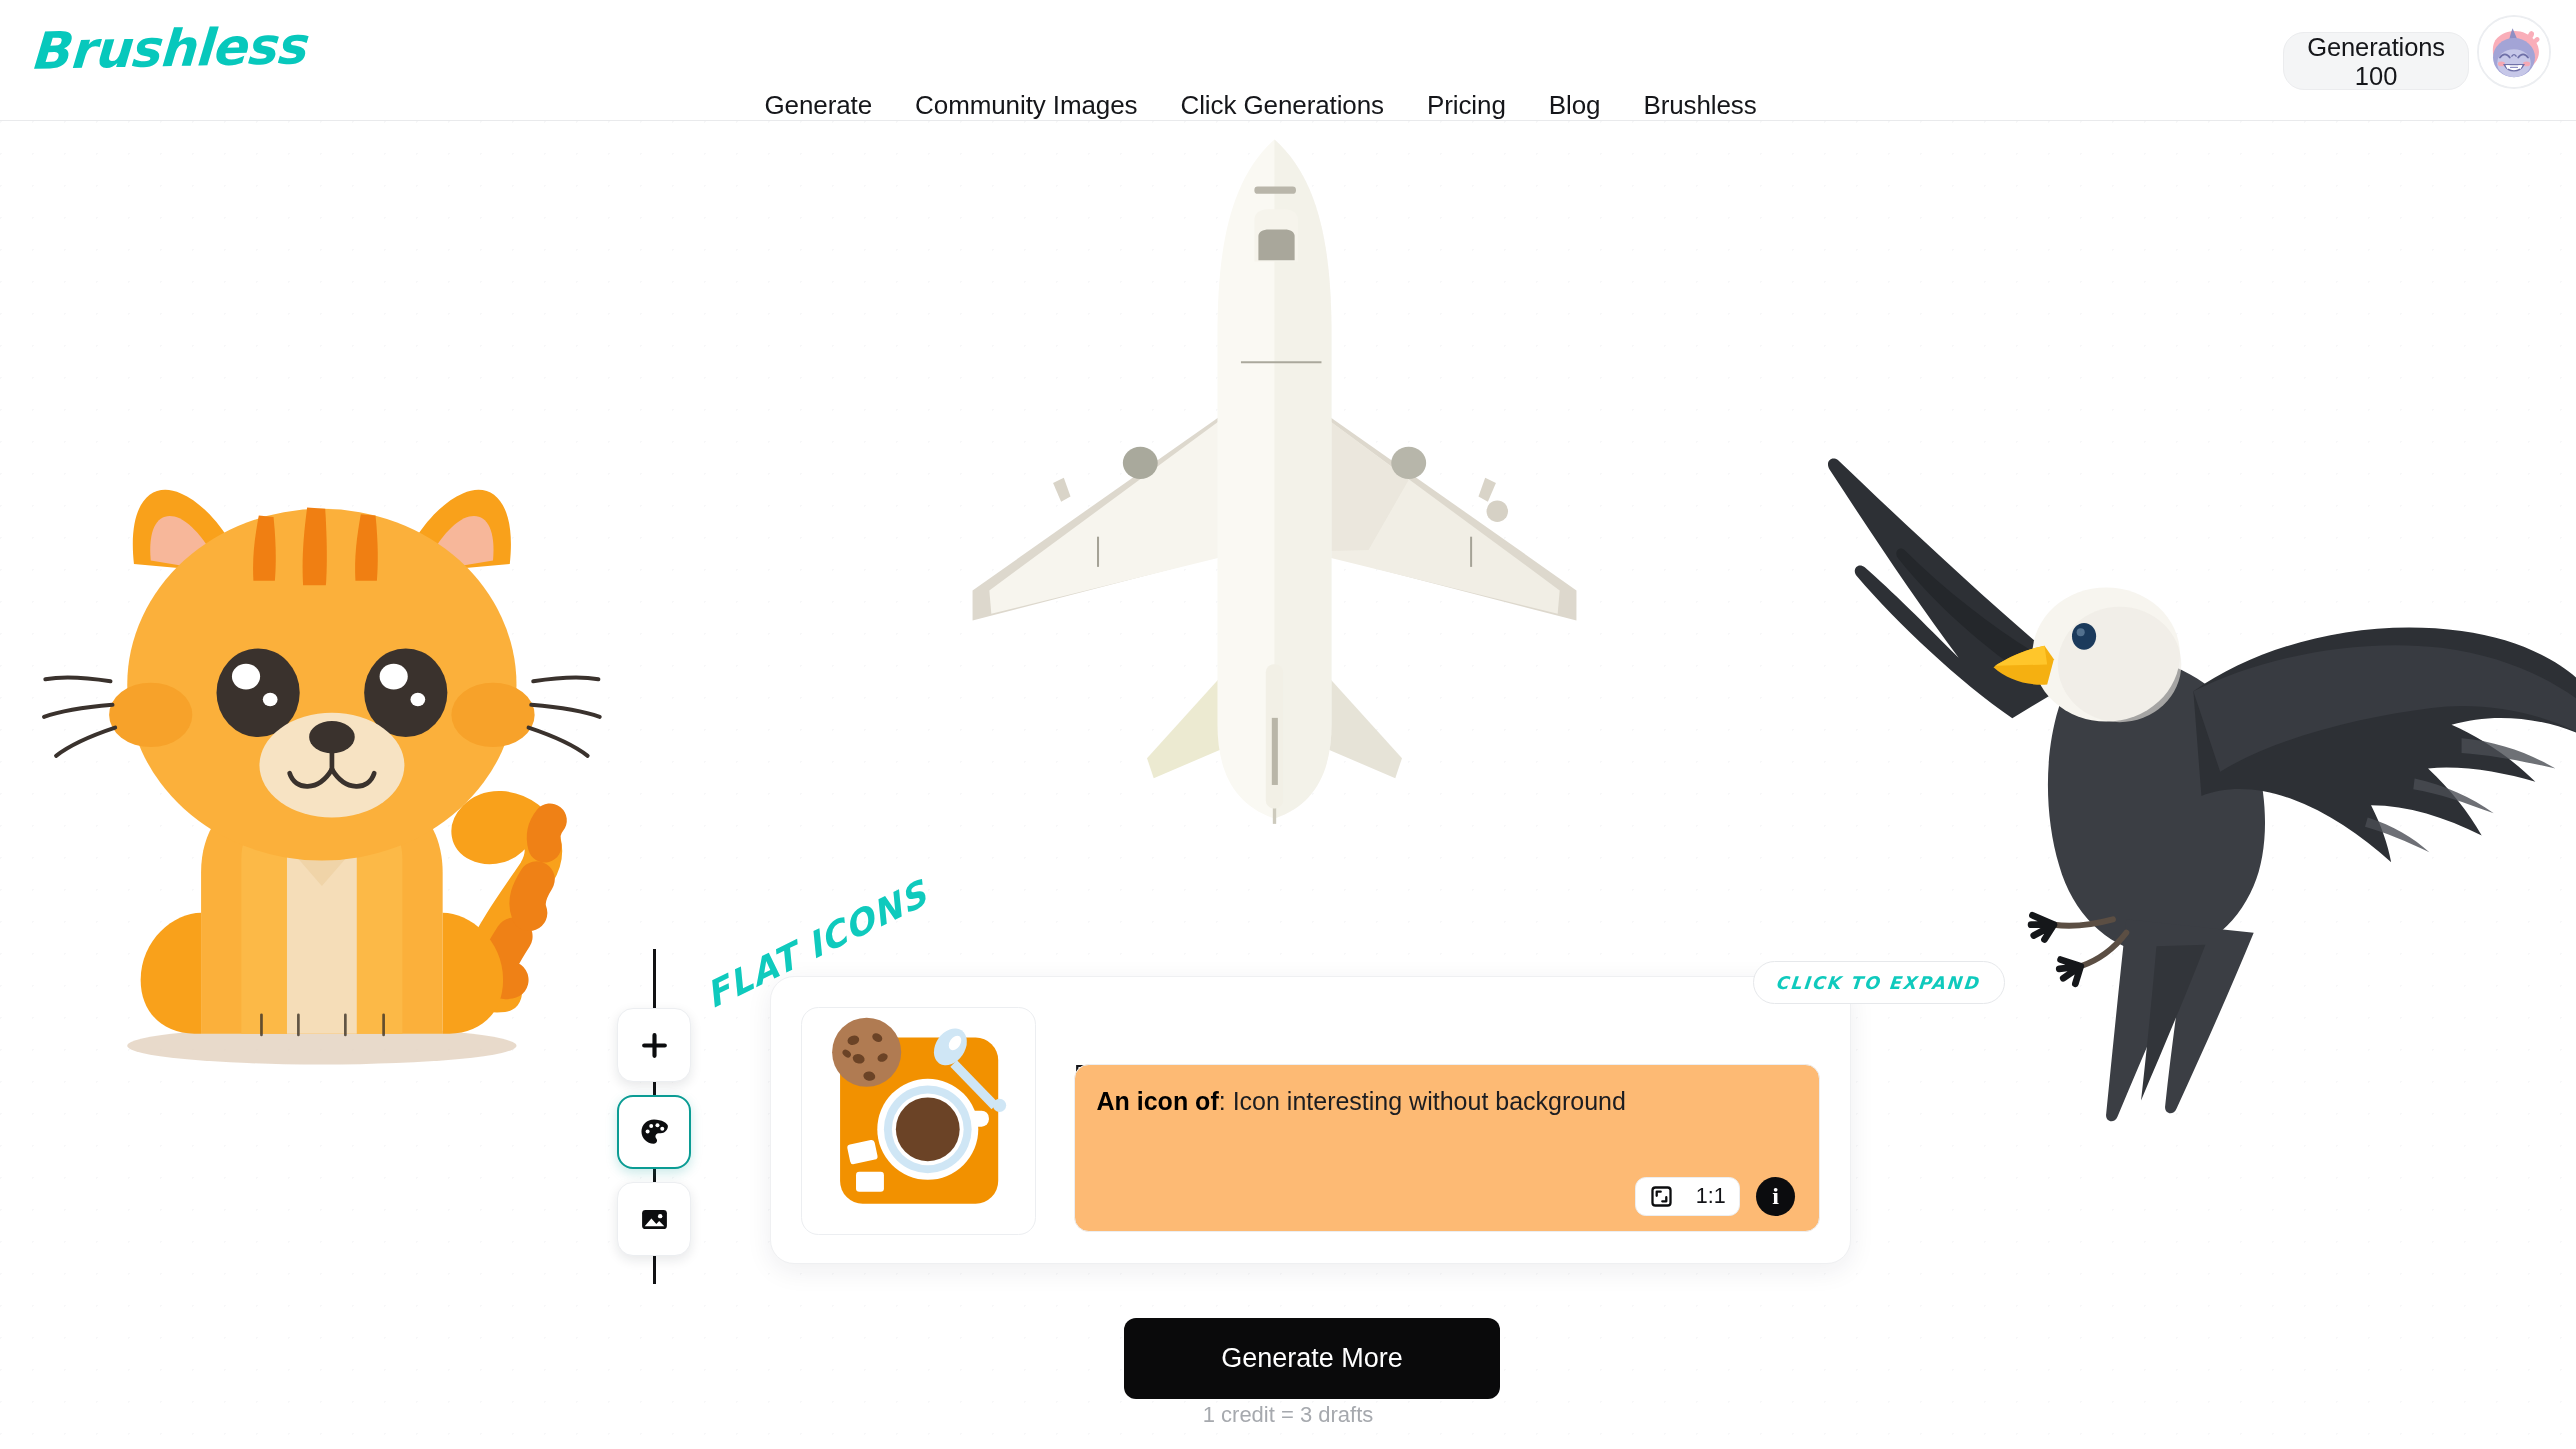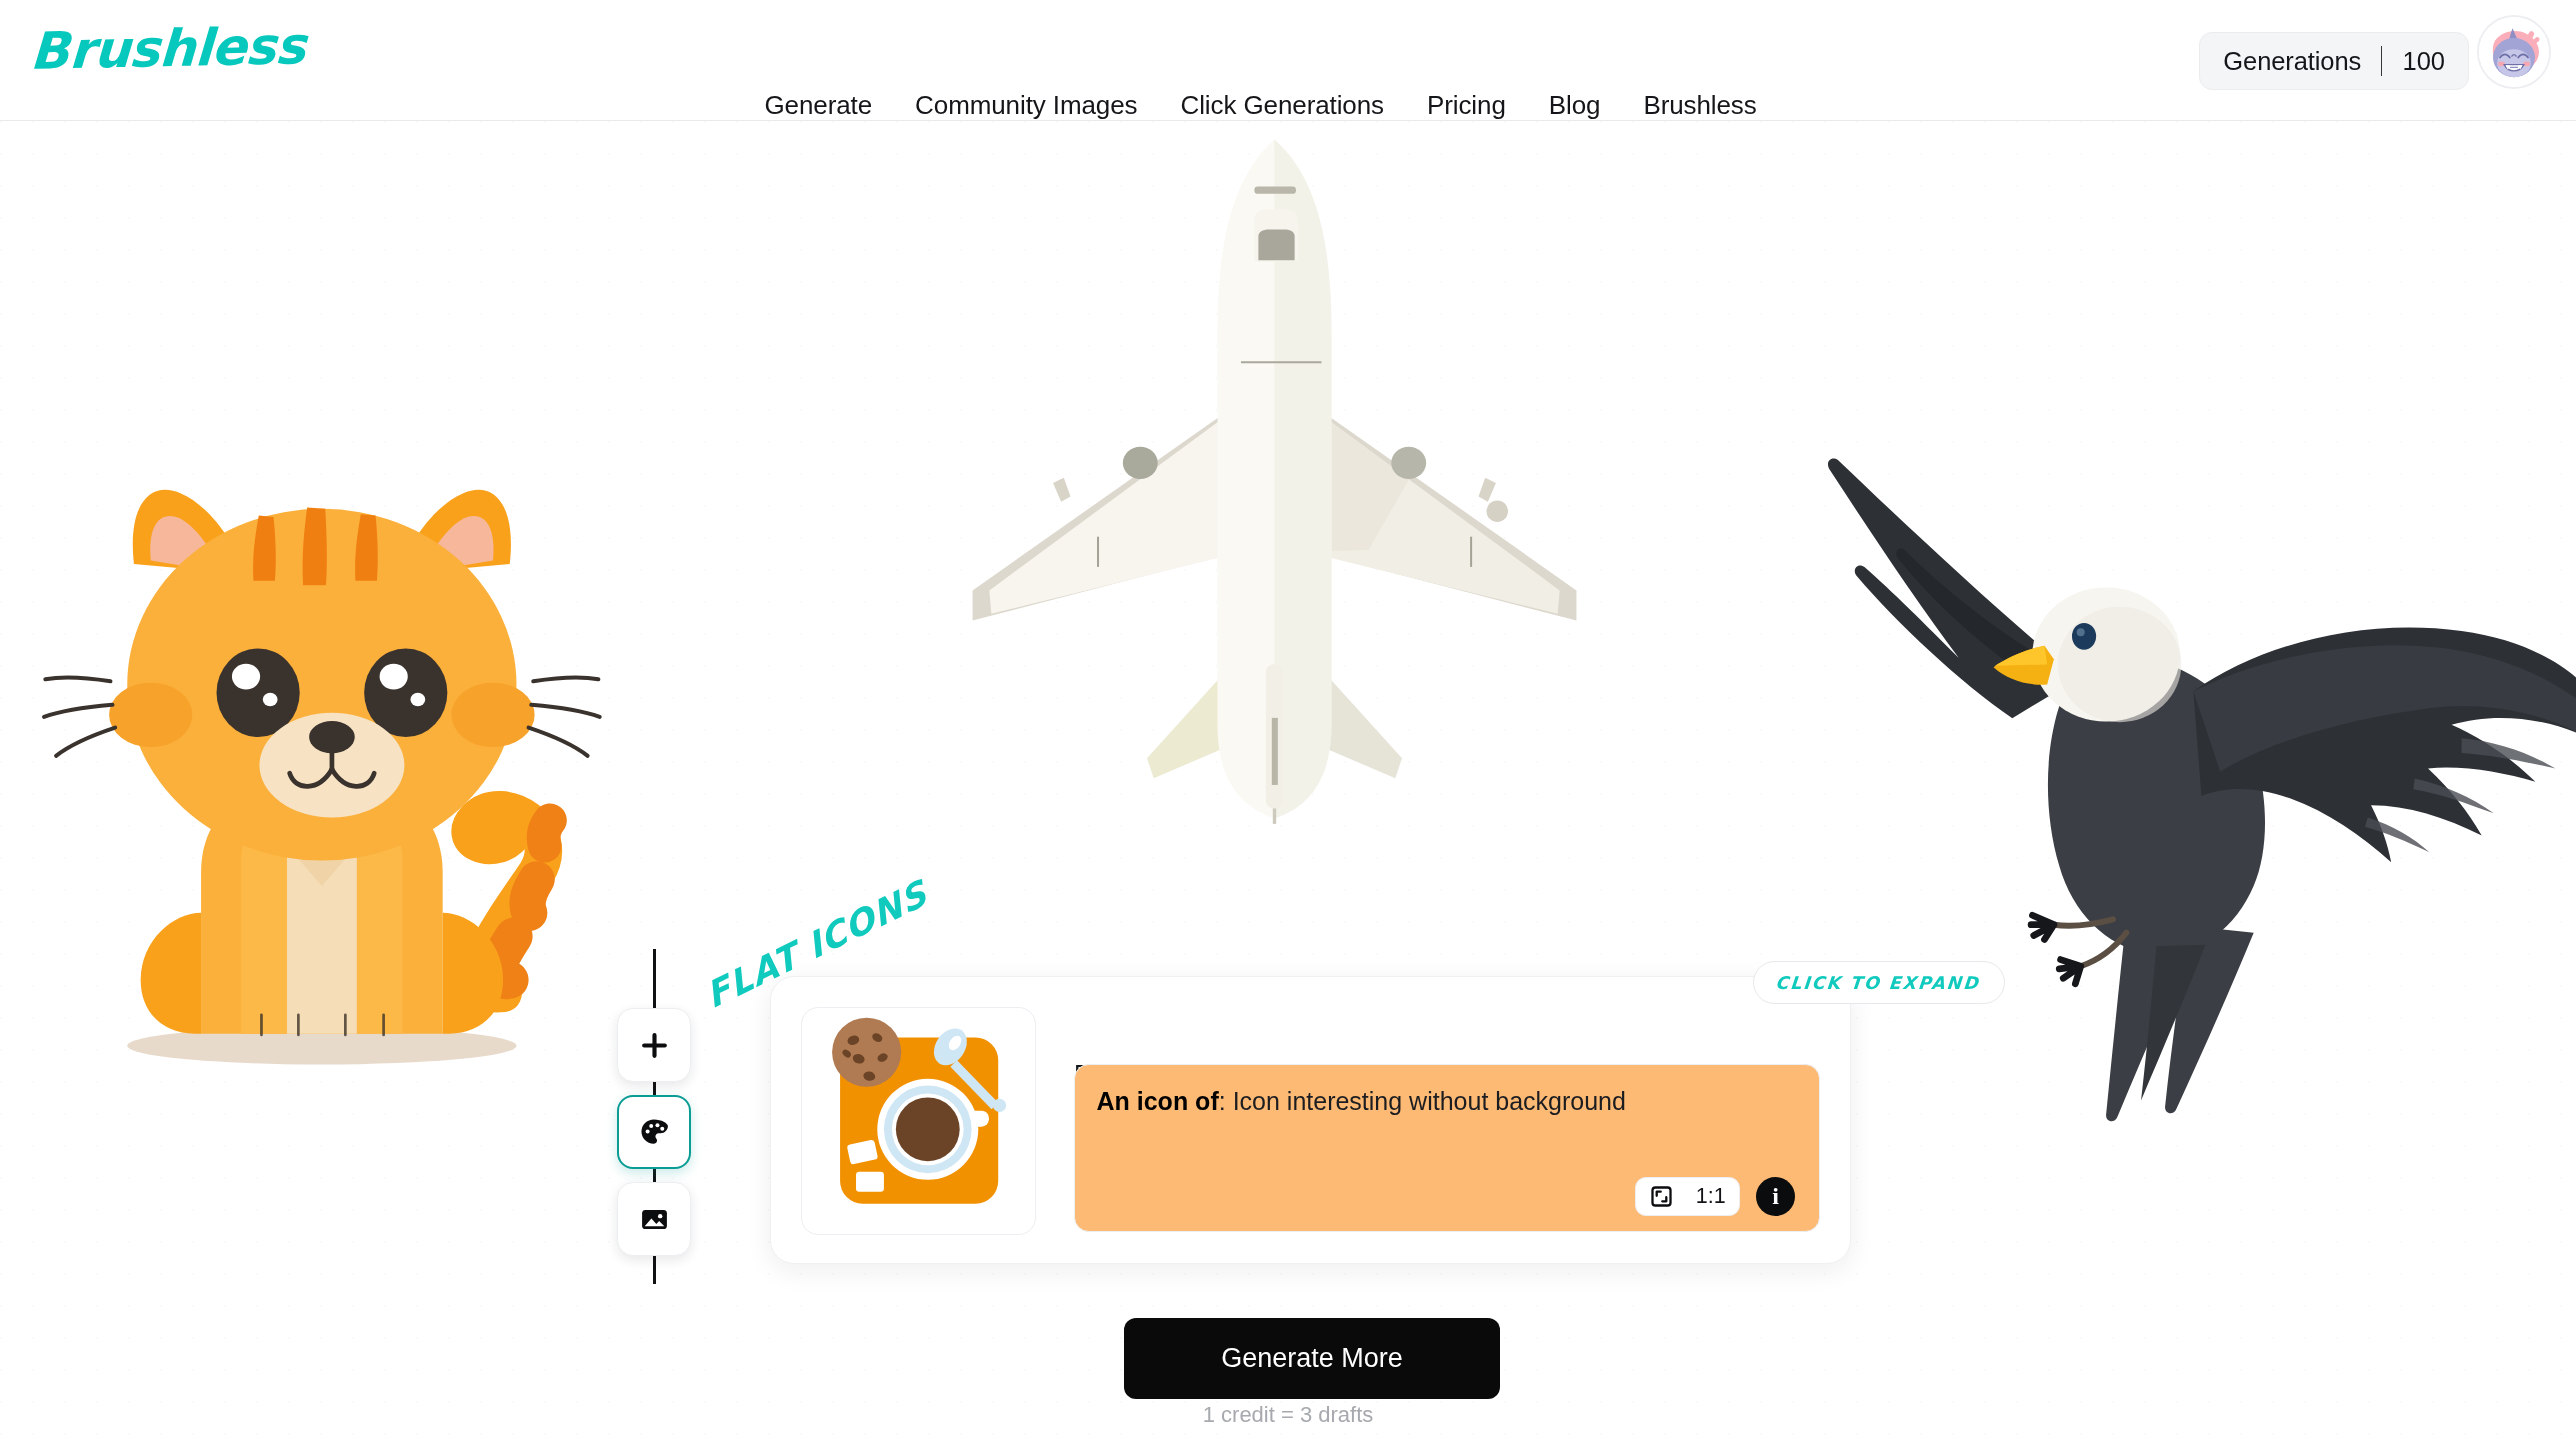--- a/index.html
+++ b/index.html
@@ -61,23 +61,24 @@
   }
 
   #generations-badge {
     position: absolute;
     right: 107px; top: 32px;
     height: 58px;
     display: flex;
     align-items: center;
     background: #f4f5f6;
     border: 1.3px solid #ebecee;
-    border-radius: 13px;
+    border-radius: 21px;
     padding: 0 23px;
     cursor: pointer;
+    flex-direction: column;
   }
   #generations-badge .gen-label {
     font-size: 25.5px; color: #15161a; letter-spacing: -0.1px;
   }
   #generations-badge .gen-sep {
     width: 1.3px; height: 29.5px; background: #15161a;
     margin: 0 20px; opacity: .85;
   }
   #generations-badge .gen-count {
     font-size: 25.5px; color: #15161a;

